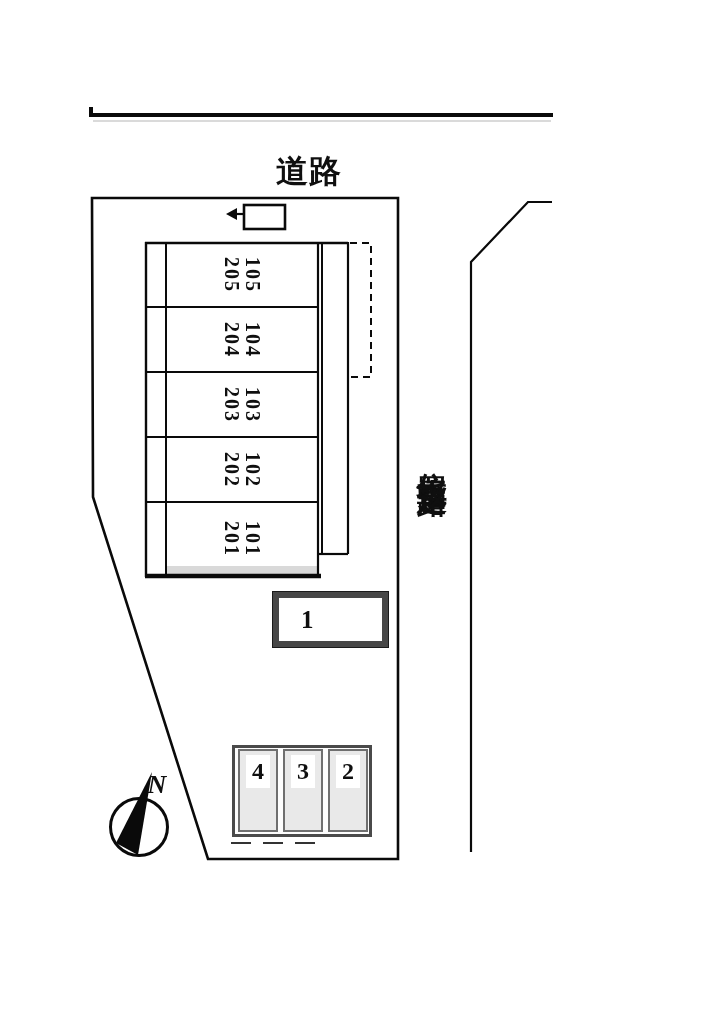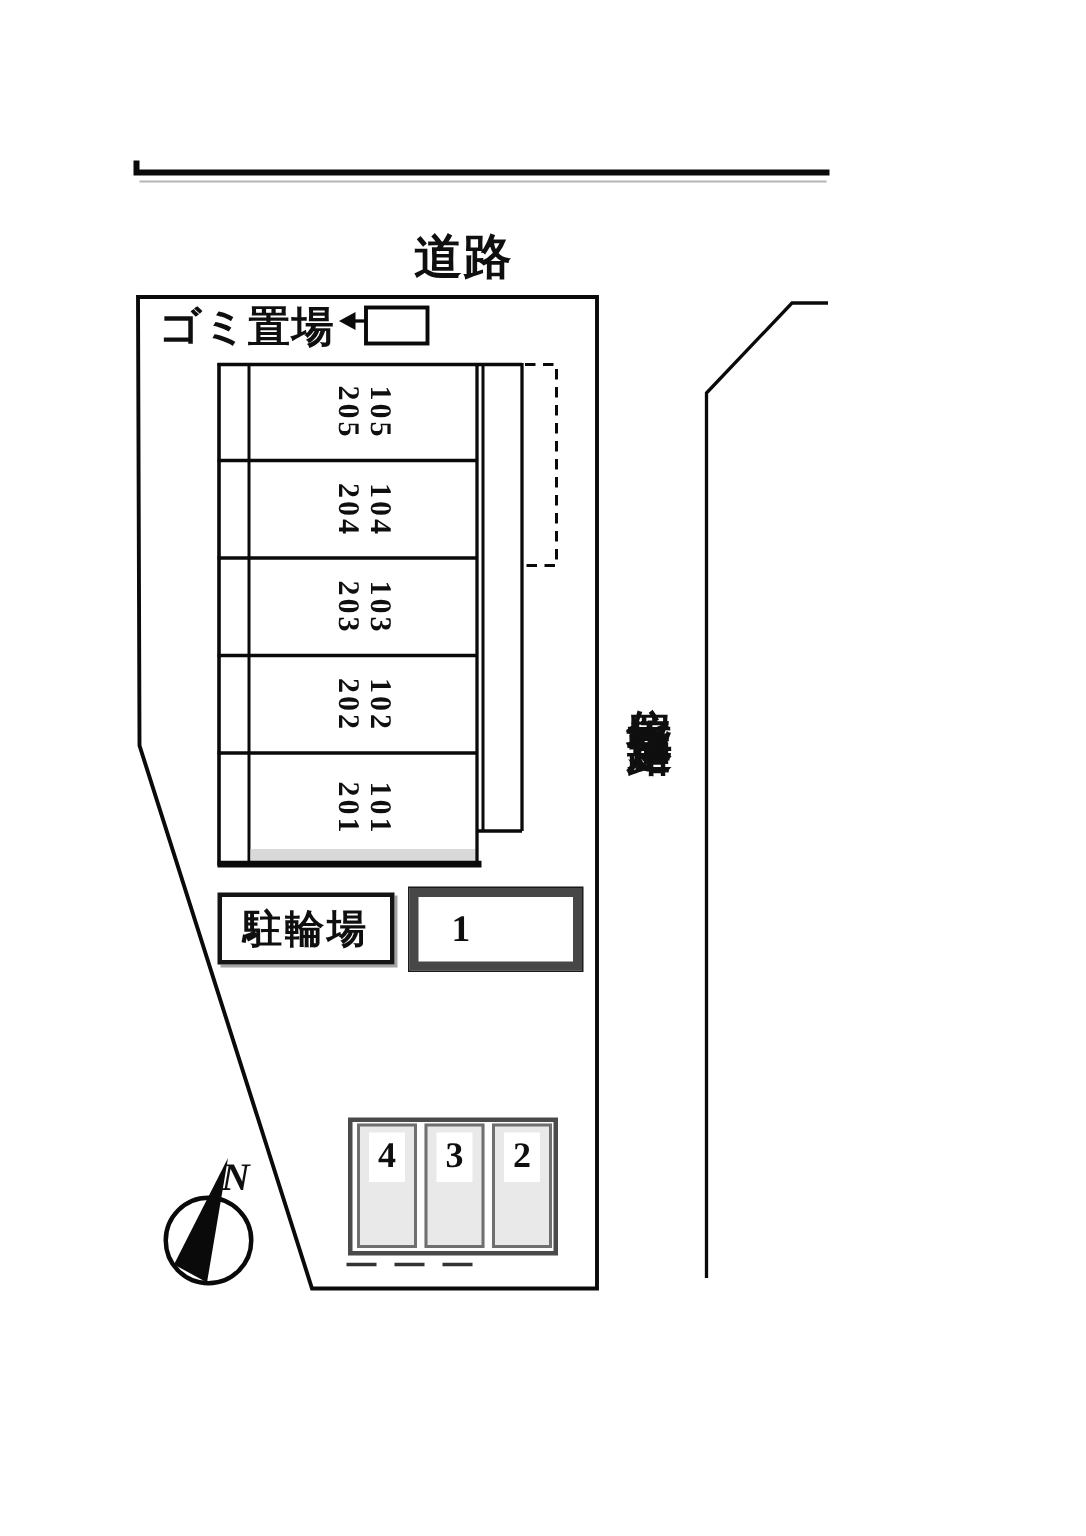--- a/index.html
+++ b/index.html
@@ -113,21 +113,20 @@
     <rect x="244" y="205" width="41" height="24" stroke="#0a0a0a" stroke-width="2.6" fill="#ffffff"></rect>
 
     <line x1="231" y1="843" x2="318" y2="843" stroke="#333333" stroke-width="2.2" stroke-dasharray="20 12"></line>
 
     <circle cx="139" cy="827" r="28.5" stroke="#0a0a0a" stroke-width="3" fill="none"></circle>
     <polygon points="152,772 116,843 138,855" fill="#0a0a0a"></polygon>
   </svg>
 
   <div class="abs road-label">道路</div>
 
-  <div class="abs garbage-label">ゴミ置場</div>
 
   <div class="abs side-road-label">位置指定道路</div>
 
   <div class="abs room-row" style="top:242px; height:65px;">
     <div class="room-rot">
       <span>105</span>
       <span>205</span>
     </div>
   </div>
   <div class="abs room-row" style="top:307px; height:65px;">
@@ -148,23 +147,20 @@
       <span>202</span>
     </div>
   </div>
   <div class="abs room-row" style="top:502px; height:74px;">
     <div class="room-rot">
       <span>101</span>
       <span>201</span>
     </div>
   </div>
 
-  <div class="abs bike-box">
-    <span>駐輪場</span>
-  </div>
 
   <div class="abs space1-box">
     <span>1</span>
   </div>
 
   <div class="abs parking-outer">
     <div class="pcell pcell-0">
       <div class="patch">4</div>
     </div>
     <div class="pcell pcell-1">

